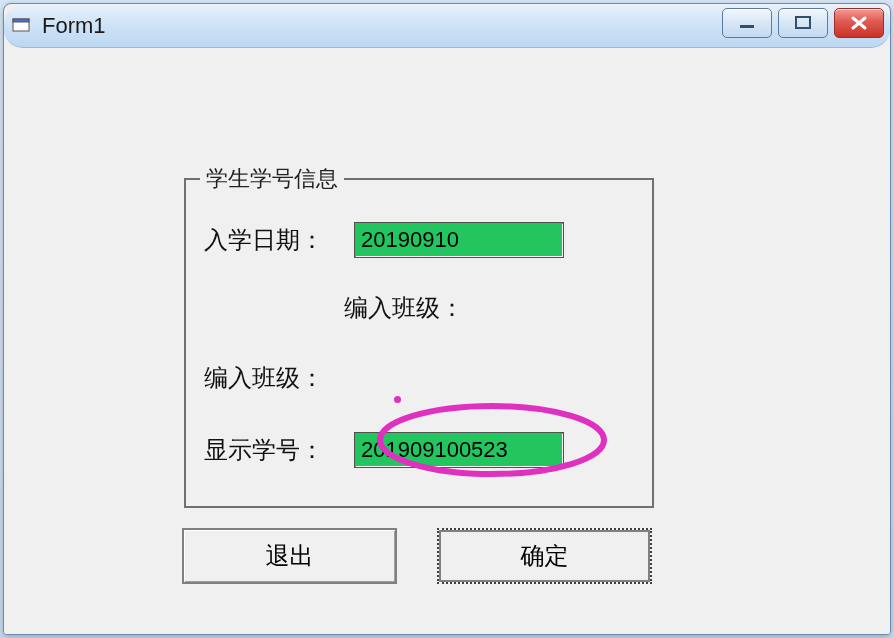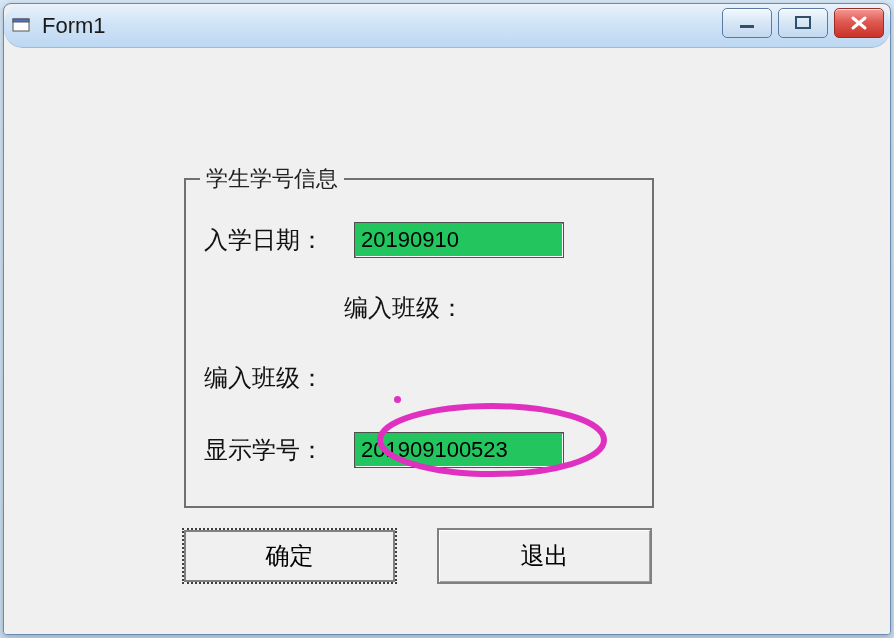--- a/index.html
+++ b/index.html
@@ -220,20 +220,20 @@
           <input class="txt" type="text" value="201909100523" style="">
         </div>
       </div>
 
       <span class="highlight-dot"></span>
       <svg class="highlight-ellipse" width="240" height="80" viewBox="0 0 240 80">
         <ellipse cx="120" cy="40" rx="112" ry="34" fill="none" stroke="#e030c0" stroke-width="6"></ellipse>
       </svg>
 
       <div class="buttons-row">
+        <button class="form-btn">退出</button>
         <button class="form-btn focus">确定</button>
-        <button class="form-btn">退出</button>
       </div>
 
     </div>
 
   </div>
 </div>
 
 </body></html>

